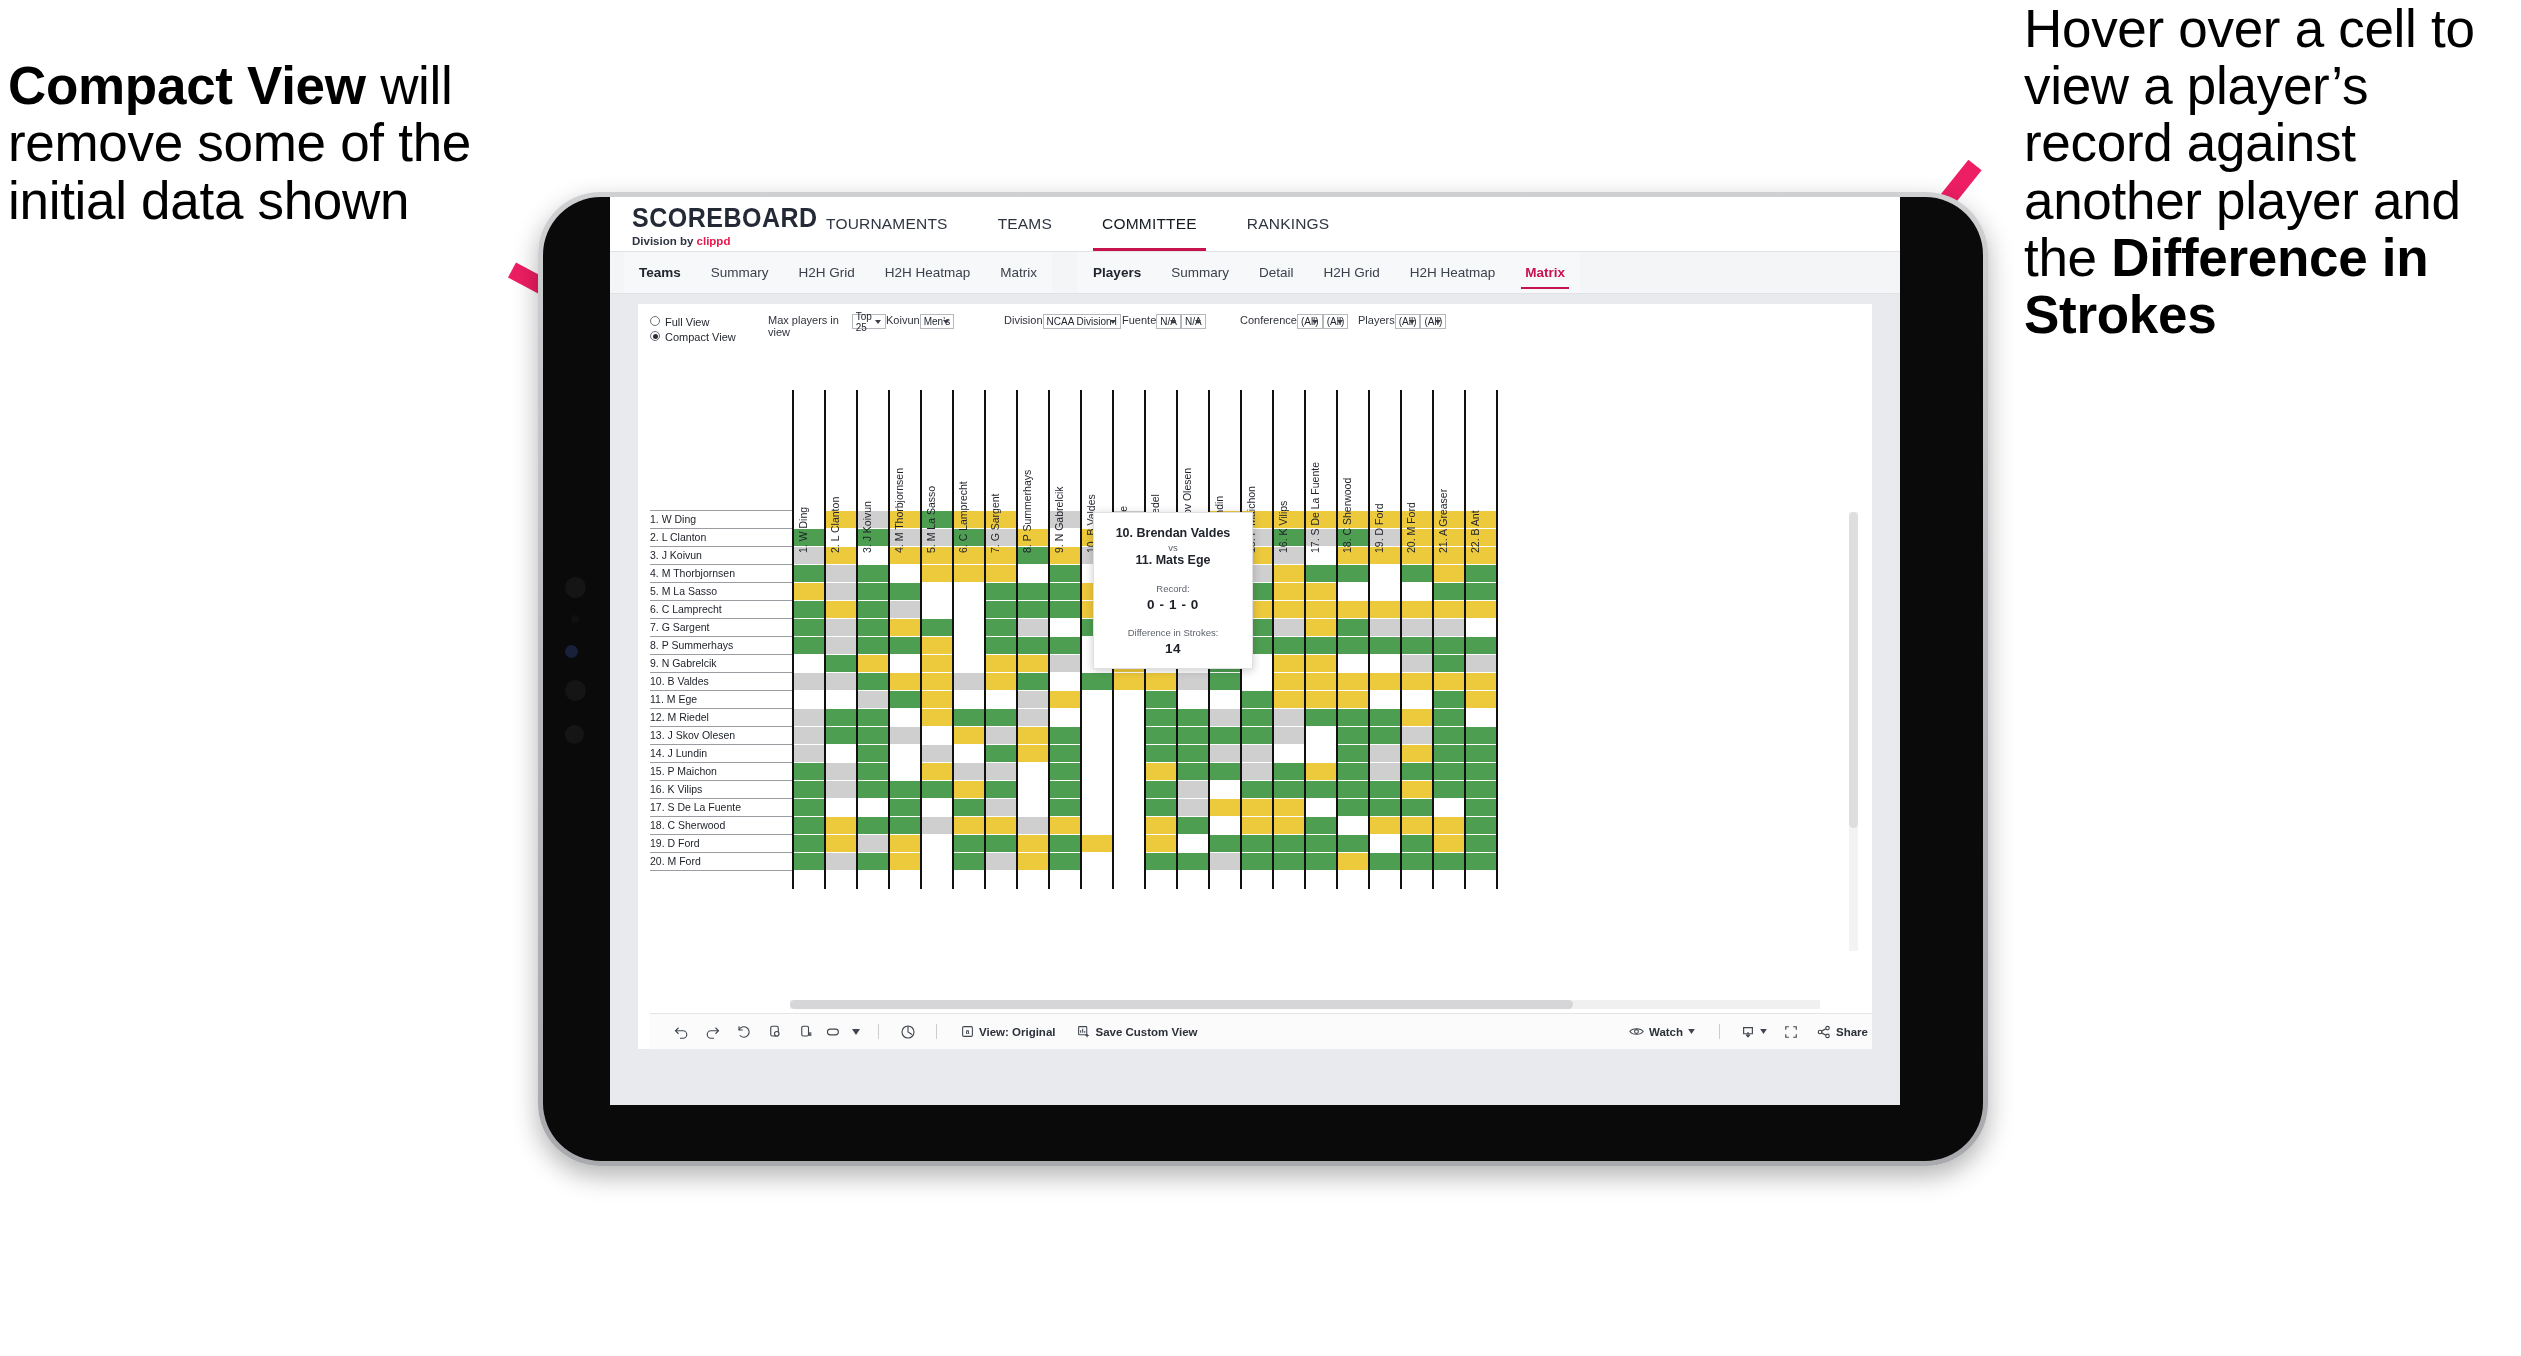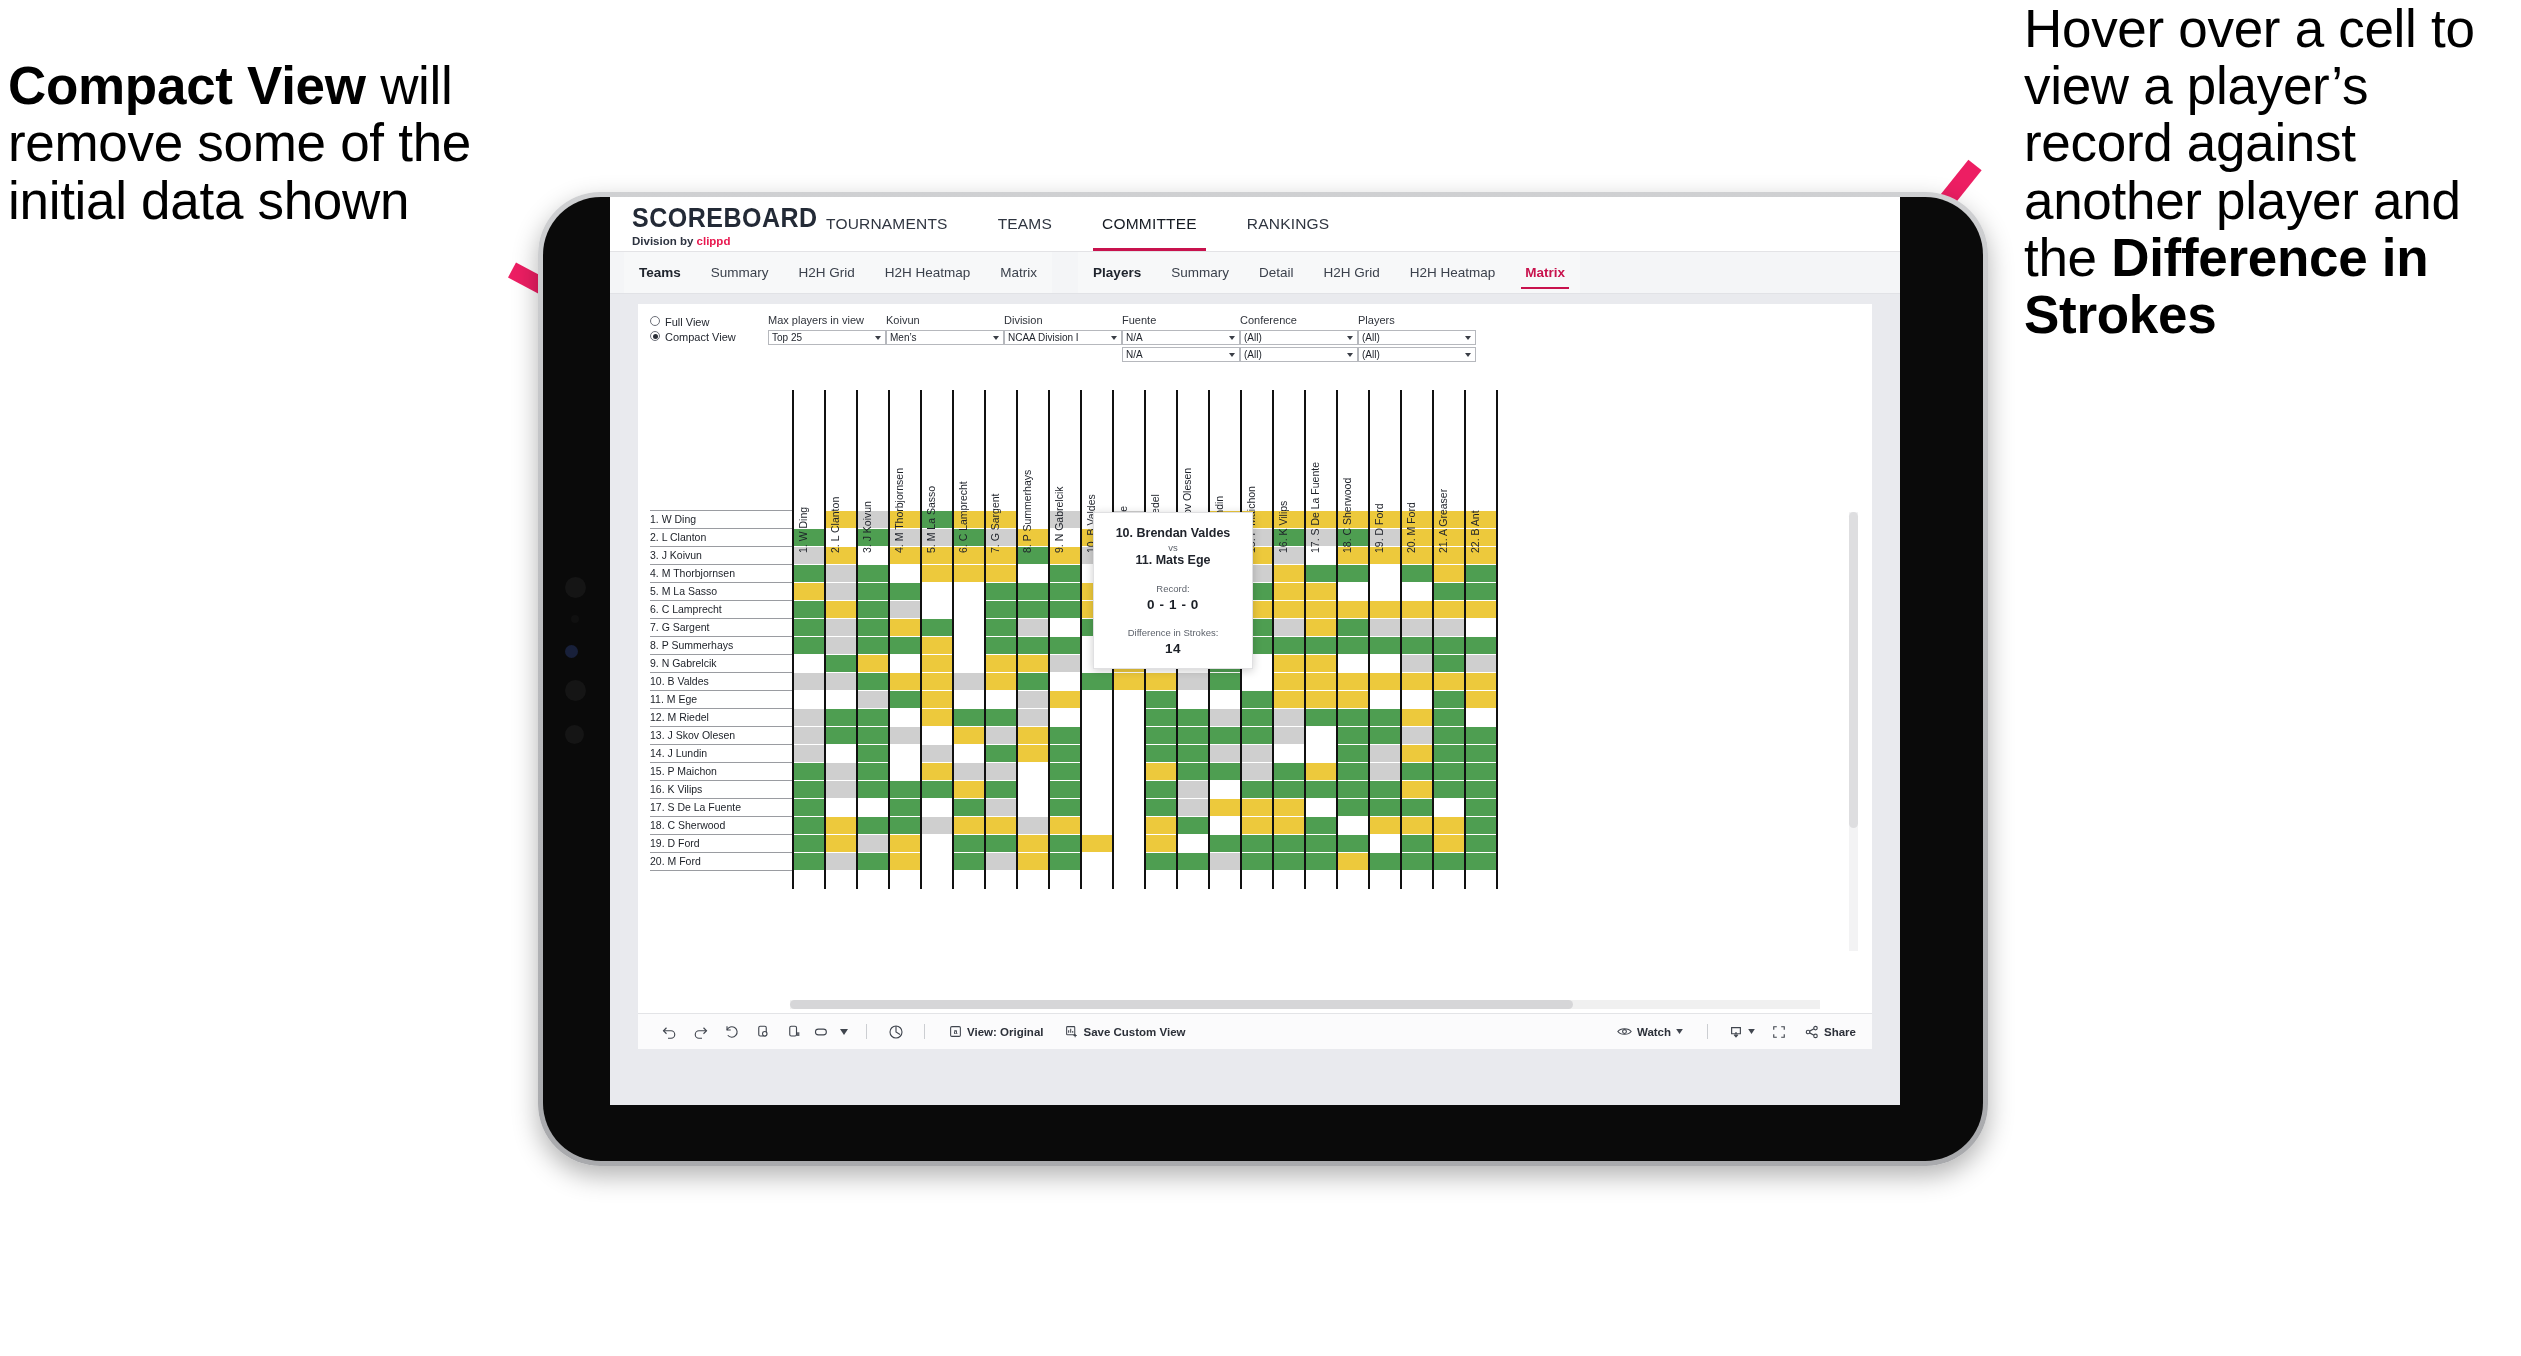--- a/index.html
+++ b/index.html
@@ -110,21 +110,21 @@
   .sub-item.active::after {
     content:""; position:absolute; left:11px; right:11px; bottom:4px; height:2px; background:#c8124d;
   }
 
   
   #wb-body { background: #e9eaee; padding: 10px 28px 0 28px; height: 811px; position: relative; }
   #wb-sheet { background:#ffffff; width: 100%; height: 745px; position: relative; overflow: hidden; }
 
   
   #filters { display: flex; padding: 10px 12px 6px 12px; gap: 0; align-items: flex-start; }
-  .fcol { display: flex; flex-direction: column; }
+  .fcol { display: flex; flex-direction: row; }
   .flabel { font-size: 11px; color: #2f333b; margin-bottom: 3px; height: 13px; }
   .fctl {
     height: 15px; border: 1px solid #b6b8bd; background: #fff;
     font-size: 10px; color: #22262e; display: flex; align-items: center;
     padding: 0 3px; margin-bottom: 2px; position: relative; cursor: pointer;
   }
   .fctl .caret {
     position: absolute; right: 4px; top: 50%; transform: translateY(-50%);
     width: 0; height: 0; border-left: 3px solid transparent; border-right: 3px solid transparent;
     border-top: 4px solid #3a3e46;
@@ -191,21 +191,21 @@
     box-shadow: 0 2px 9px rgba(0,0,0,.20);
     padding: 13px 8px 12px 8px; text-align: center; z-index: 40;
   }
   .tt-name { font-size: 12.5px; font-weight: 700; color: #20242c; line-height: 1.25; }
   .tt-vs   { font-size: 9.5px; color: #5d626b; margin: 0 0; }
   .tt-lbl  { font-size: 9.5px; color: #5d626b; margin-top: 15px; }
   .tt-val  { font-size: 13.5px; font-weight: 700; color: #1b1f26; margin-top: 3px; letter-spacing: .6px; }
 
   
   #toolbar {
-    position: absolute; left: 0; bottom: 0; width: 100%; height: 36px;
+    position: absolute; left: 12px; bottom: 0; width: 100%; height: 36px;
     background: #fbfbfc; border-top: 1px solid #e3e4e7;
     display: flex; align-items: center; padding-left: 16px; gap: 0;
   }
   .tb-icon {
     width: 31px; height: 100%; display: flex; align-items: center; justify-content: center;
     color: #40454e; cursor: pointer;
   }
   .tb-sep { width: 1px; height: 15px; background: #ccced2; margin: 0 13px; }
   .tb-btn {
     display: flex; align-items: center; gap: 5px; padding: 0 11px;

